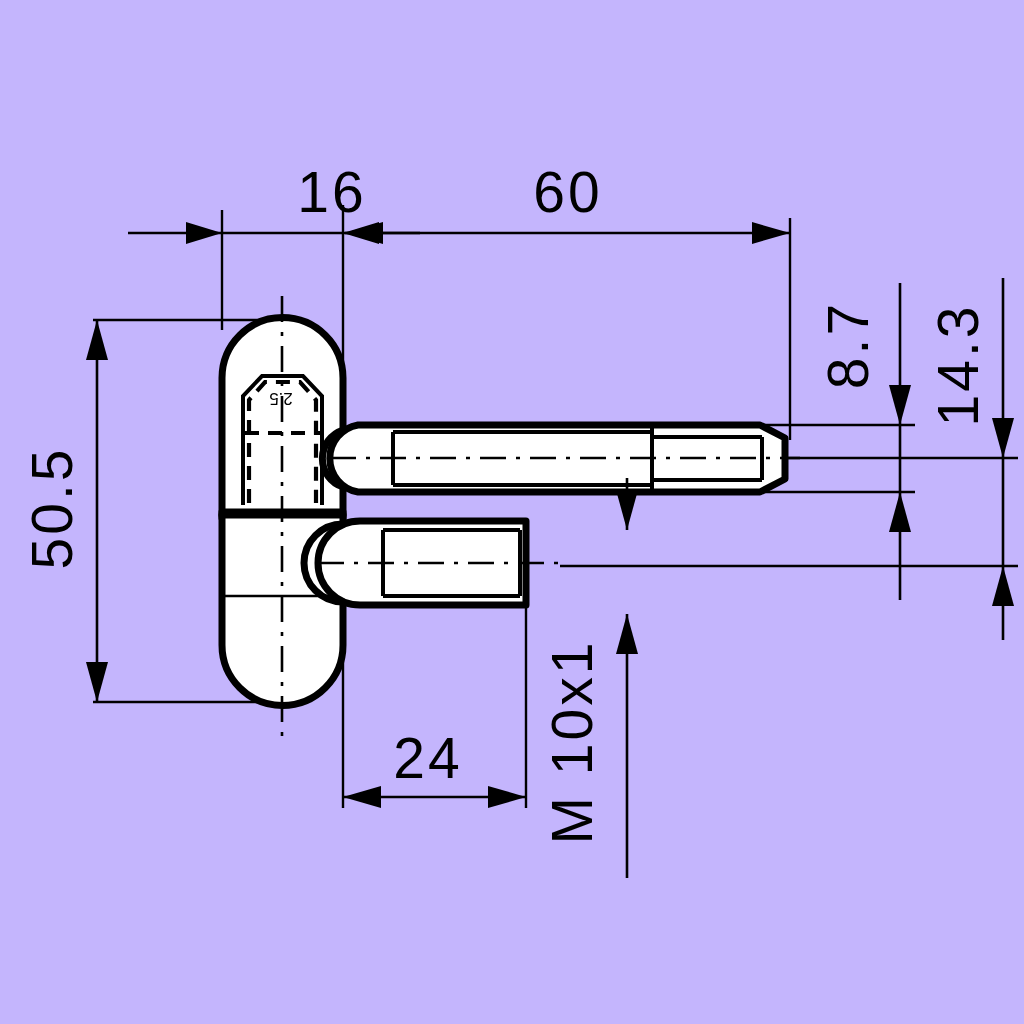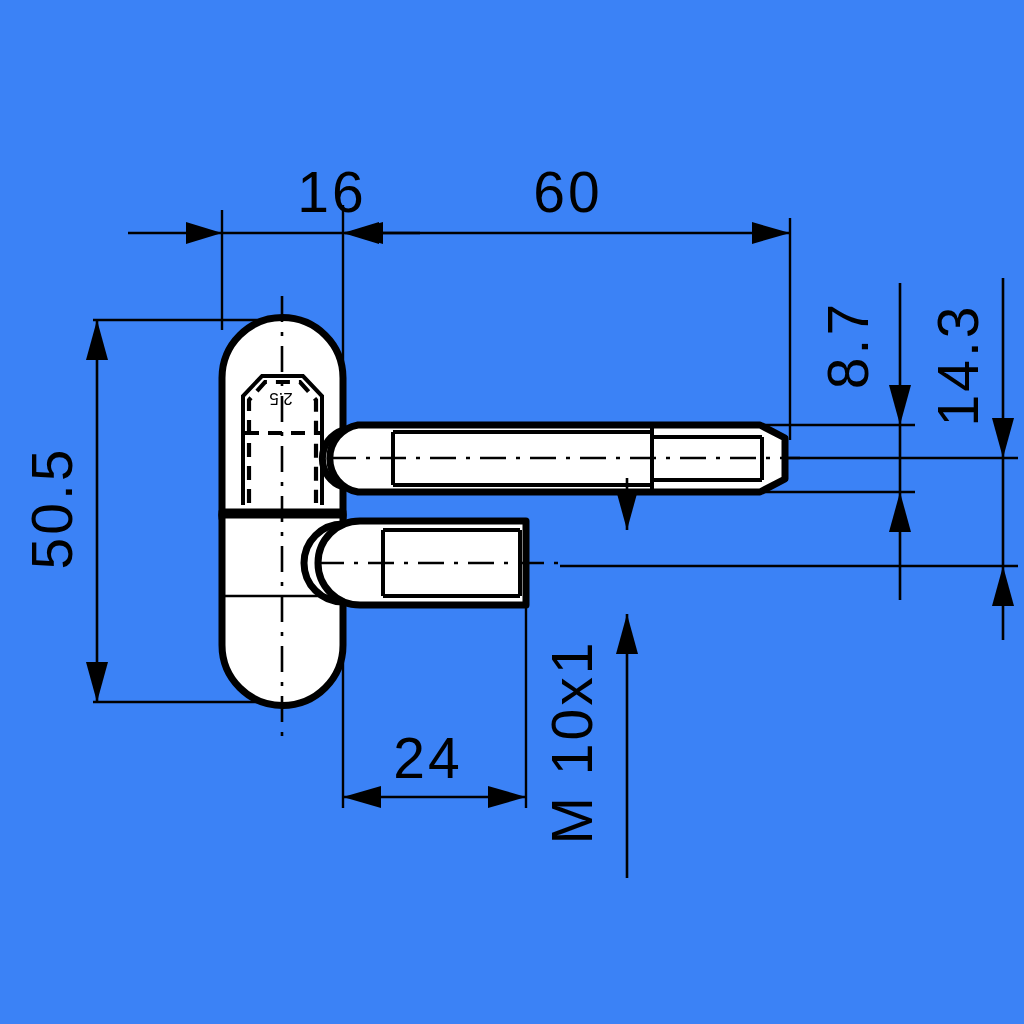--- a/index.html
+++ b/index.html
@@ -11,21 +11,21 @@
   body {
     width: 1024px;
     height: 1024px;
     overflow: hidden;
     font-family: "Liberation Sans", sans-serif;
   }
   #drawing-root {
     position: relative;
     width: 1024px;
     height: 1024px;
-    background: #3b82f6;
+    background: #c4b5fd;
   }
   svg#tech-drawing {
     display: block;
     width: 1024px;
     height: 1024px;
   }
   .dim-text {
     font-family: "Liberation Sans", sans-serif;
     font-size: 57px;
     fill: #000000;

